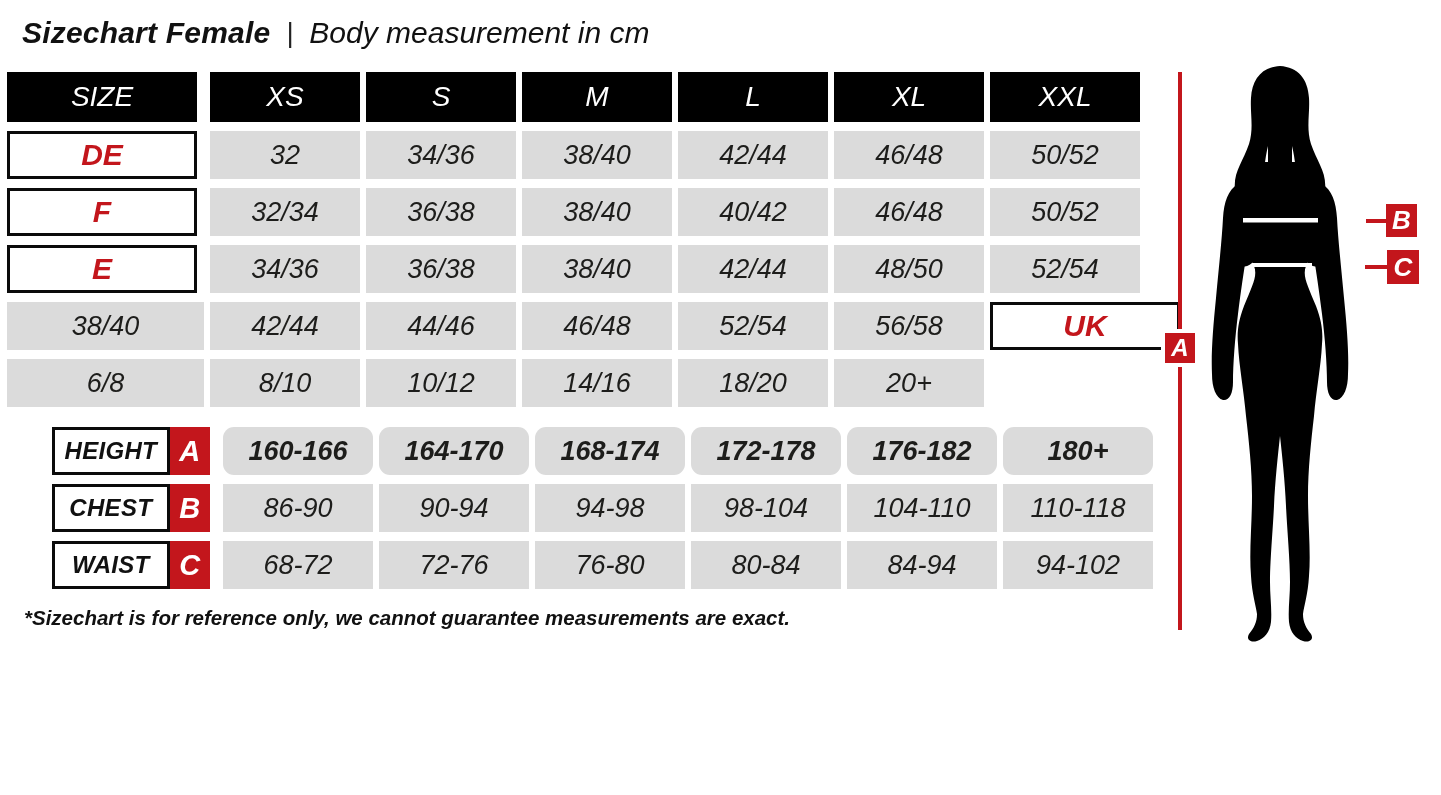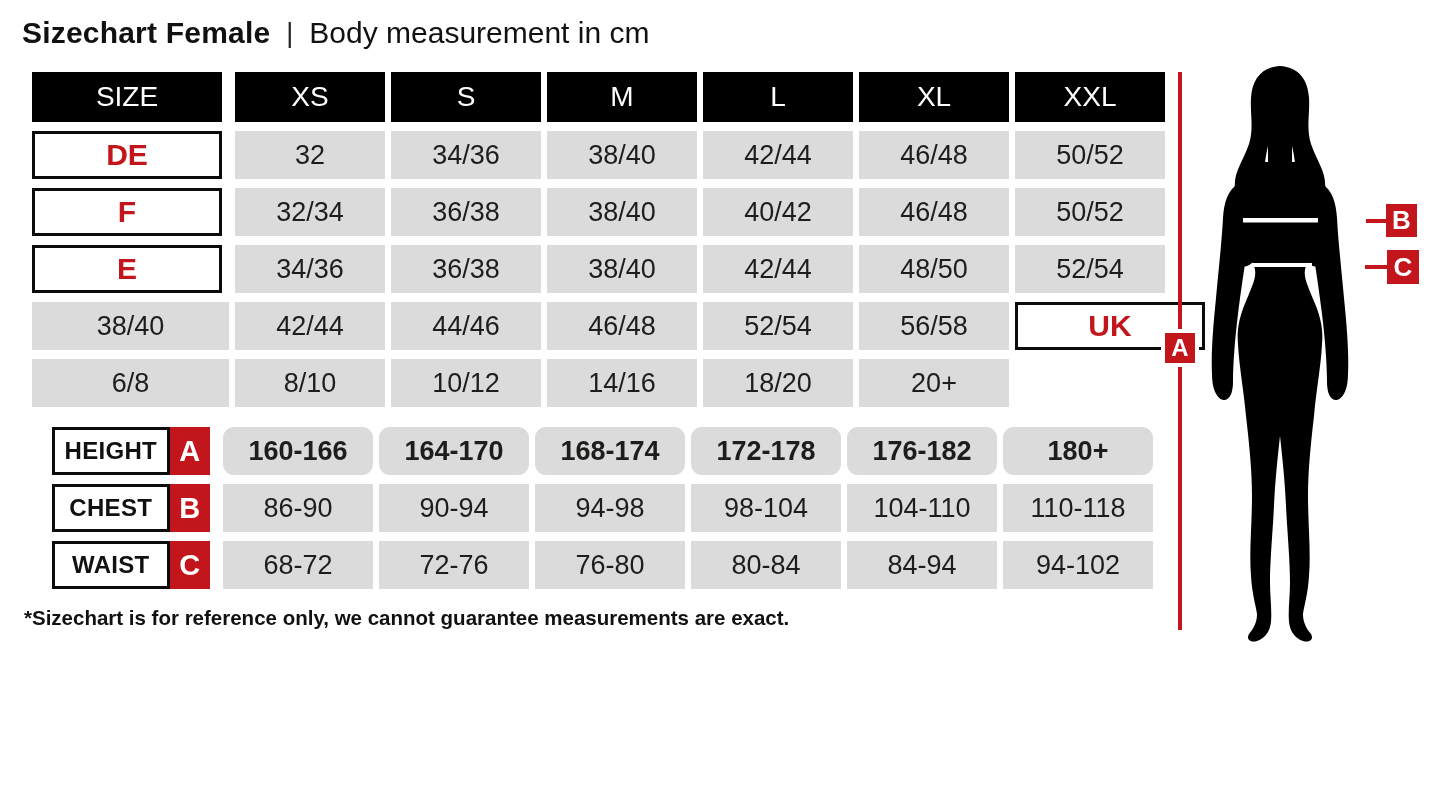--- a/index.html
+++ b/index.html
@@ -1,34 +1,34 @@
 <!DOCTYPE html>
 <html><head>
 <meta charset="utf-8">
 <style>
   * { margin:0; padding:0; box-sizing:border-box; }
   html,body { background:#ffffff; }
   body { font-family:"Liberation Sans", sans-serif; }
-  .screen { position:relative; width:1441px; height:795px; background:#fff; overflow:hidden; }
+  .screen { position:relative; width:1441px; height:795px; background:#fff; overflow:hidden;font-style:italic; }
 
   
   .title { position:absolute; left:22px; top:16px; display:flex; align-items:center; color:#111; }
   .title .main { font-size:30px; font-weight:bold; letter-spacing:0.2px; }
   .title .sep { font-size:27px; font-weight:300; margin:0 16px; color:#222; }
   .title .sub { font-size:30px; font-weight:400; }
 
   
   .size-grid, .measure-grid {
     position:relative;
     display:grid;
     grid-template-columns:197px repeat(6, 150px);
     gap:9px 6px;
     width:1133px;
   }
-  .size-grid { position:absolute; left:32px; top:72px; grid-template-rows:50px repeat(5,48px); }
+  .size-grid { position:absolute; left:7px; top:72px; grid-template-rows:50px repeat(5,48px); }
   .measure-grid { position:absolute; left:20px; top:427px; grid-auto-rows:48px; }
 
   .hcell { background:#000; color:#fff; display:flex; align-items:center; justify-content:center;
            font-size:28px; height:50px; }
   .hcell:first-child { width:190px; }
 
   .label-box { width:190px; height:48px; background:#fff; border:3px solid #0b0b0b;
                color:#C3161C; font-weight:bold; font-size:30px;
                display:flex; align-items:center; justify-content:center; }
 

